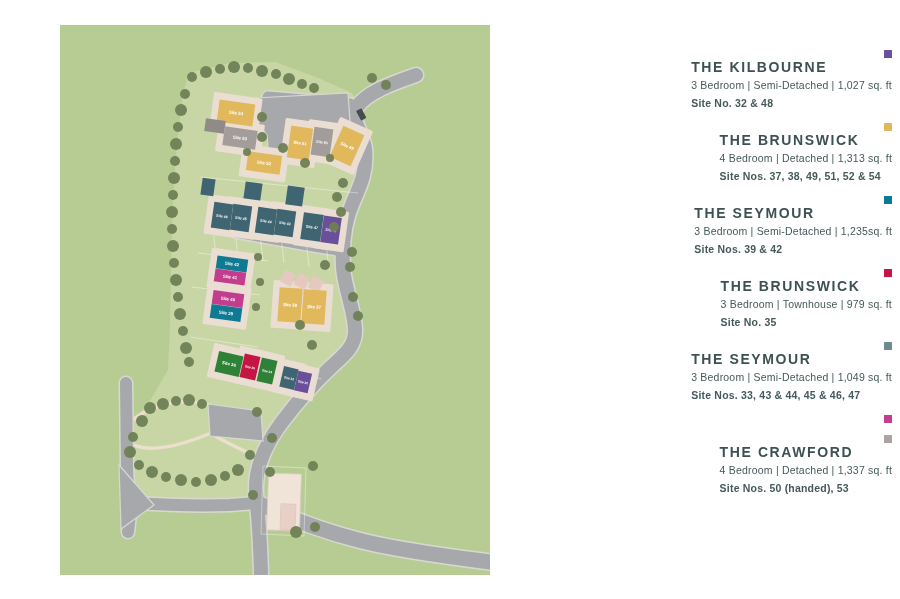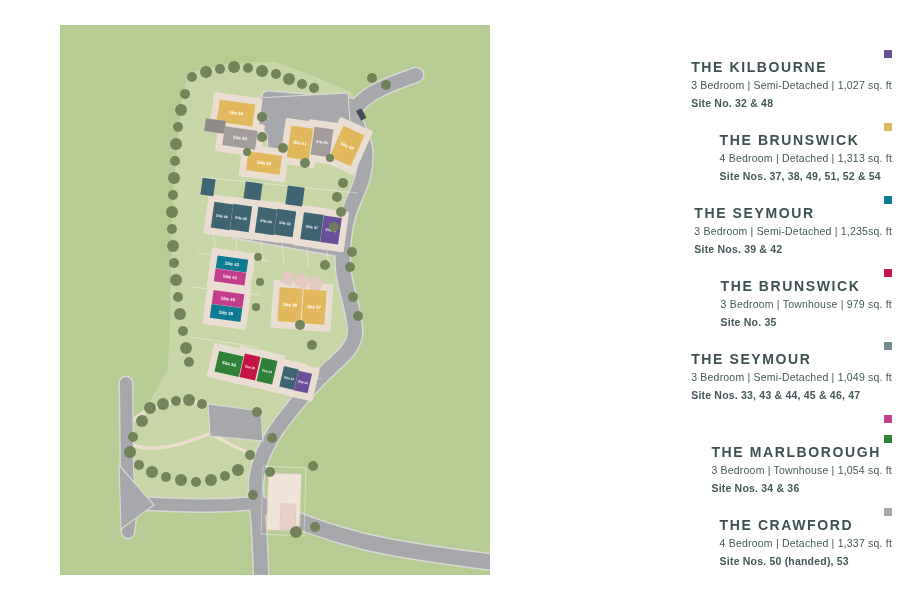--- a/index.html
+++ b/index.html
@@ -281,28 +281,20 @@
         <div class="legend-title">THE SEYMOUR</div>
         <div class="legend-specs">3 Bedroom | Semi-Detached | 1,049 sq. ft</div>
         <div class="legend-sites">Site Nos. 33, 43 &amp; 44, 45 &amp; 46, 47</div>
       </div>
     </div>
 
     <div class="legend-entry">
       <span class="legend-bar" style="background-color: rgb(194, 61, 143);"></span>
     </div>
 
-    <div class="legend-entry">
-      <span class="legend-bar" style="background-color: rgb(44, 129, 54);"></span>
-      <div class="legend-text">
-        <div class="legend-title">THE MARLBOROUGH</div>
-        <div class="legend-specs">3 Bedroom | Townhouse | 1,054 sq. ft</div>
-        <div class="legend-sites">Site Nos. 34 &amp; 36</div>
-      </div>
-    </div>
 
     <div class="legend-entry">
       <span class="legend-bar" style="background-color: rgb(170, 165, 163);"></span>
       <div class="legend-text">
         <div class="legend-title">THE CRAWFORD</div>
         <div class="legend-specs">4 Bedroom | Detached | 1,337 sq. ft</div>
         <div class="legend-sites">Site Nos. 50 (handed), 53</div>
       </div>
     </div>
 

